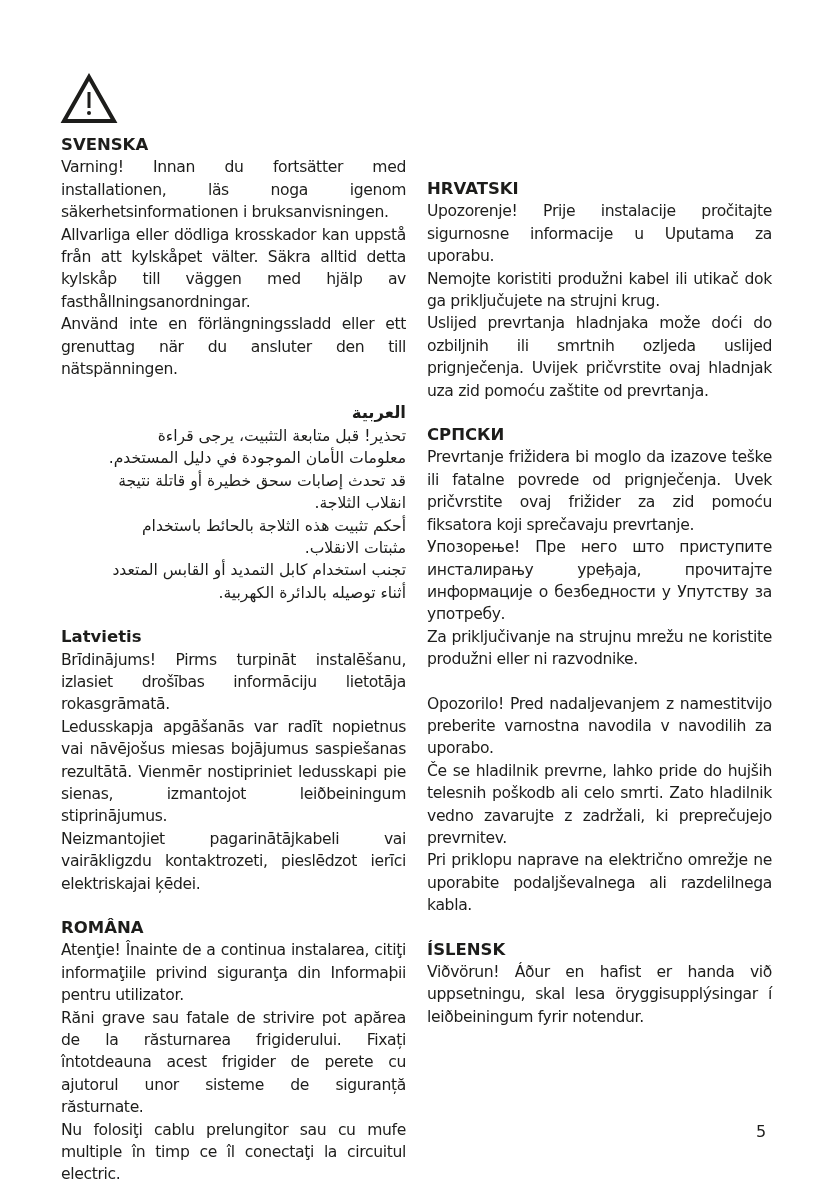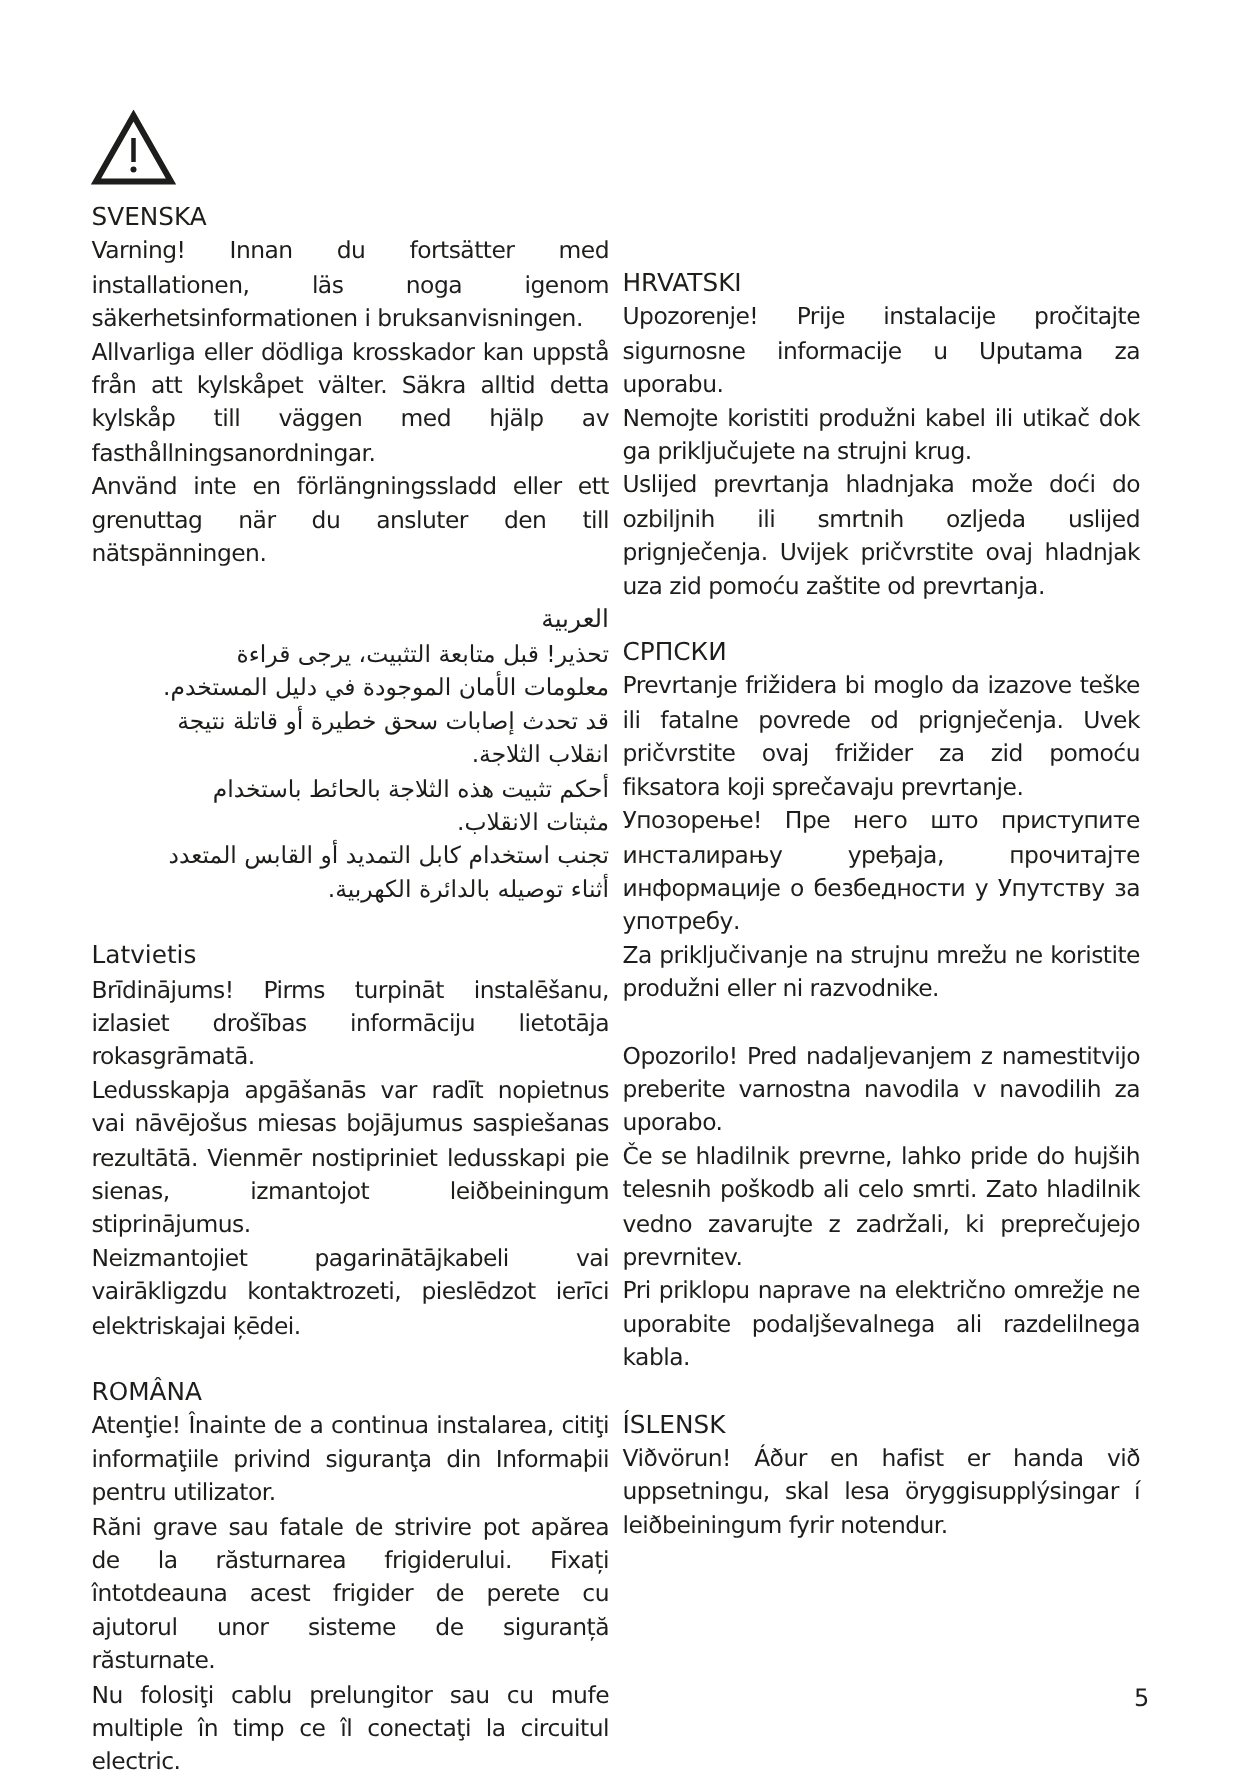--- a/index.html
+++ b/index.html
@@ -1,22 +1,22 @@
 <!DOCTYPE html>
 <html><head>
 <meta charset="utf-8">
 <style>
   html, body { margin: 0; padding: 0; background: #ffffff; }
   body { width: 840px; height: 1192px; position: relative; overflow: hidden; color: #1d1d1b; font-family: "DejaVu Sans", sans-serif; }
   .icon { position: absolute; left: 60px; top: 73px; width: 58px; height: 52px; }
   .col { position: absolute; width: 345px; font-size: 15.6px; line-height: 22.4px; }
   .col.left { left: 61px; top: 134px; }
-  .col.right { left: 415px; top: 134px; }
+  .col.right { left: 427px; top: 134px; }
   .section { margin-bottom: 22px; }
-  .heading { font-weight: normal; font-size: 16.5px; }
+  .heading { font-weight: bold; font-size: 16.5px; }
   .para { text-align: justify; text-align-last: left; letter-spacing: -0.35px; }
   .rtl { direction: rtl; text-align: right; margin-top: 19px; }
   .rtl .heading { text-align: right; }
   .rtl .para { text-align: right; text-align-last: right; padding-left: 40px; }
   .page-number { position: absolute; left: 756px; top: 1122px; font-size: 16px; }
 </style>
 </head>
 <body>
 
 <div class="icon">

